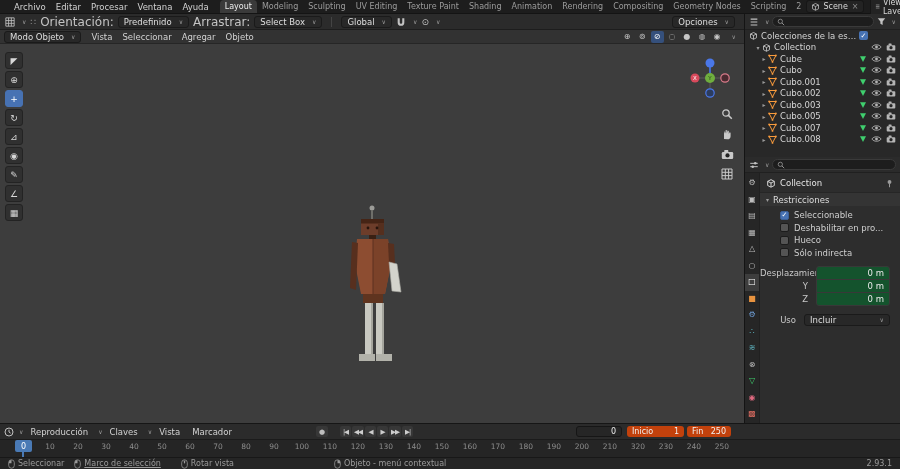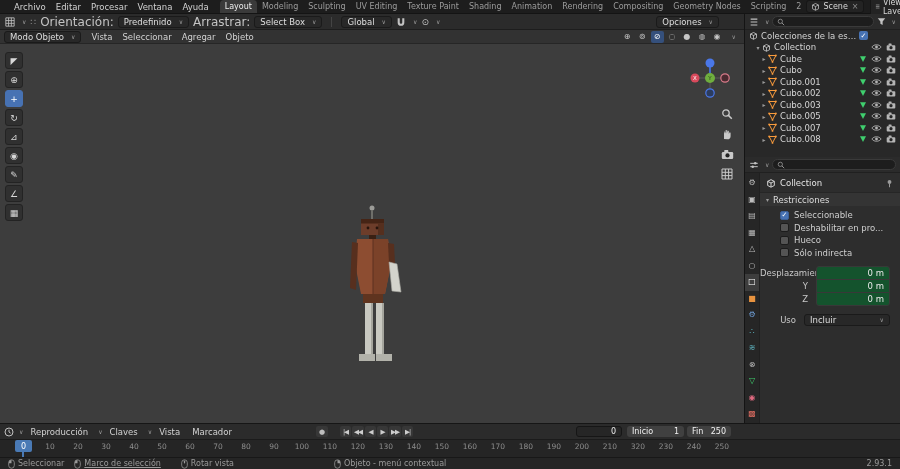--- a/index.html
+++ b/index.html
@@ -80,21 +80,21 @@
 .irows .frow:last-of-type .fval{border-radius:0 0 3px 3px}
 .usorow{display:flex;align-items:center;height:14px;margin-top:3px}
 .usodd{width:86px;margin-right:10px;justify-content:space-between}
 
 .timeline{position:absolute;left:0;right:0;top:423px;height:34px;background:#2b2b2b;border-top:1px solid #161616}
 .tlh{position:relative;height:15px;display:flex;align-items:center;padding:0 4px;gap:2px}
 .tl-abs{position:absolute;top:2px;display:flex;align-items:center;gap:1px}
 .tpb{min-width:11px;height:11px;display:flex;align-items:center;justify-content:center;color:#cdcdcd;font-size:6.5px;background:#373737;border-radius:2px;padding:0 2px;letter-spacing:-1px}
 .recbtn{width:12px;height:11px;display:flex;align-items:center;justify-content:center;color:#bdbdbd;font-size:7px;background:#373737;border-radius:2px}
 .framefield{width:46px;height:11px;background:#262626;border:1px solid #161616;border-radius:3px;color:#ececec;display:flex;align-items:center;justify-content:flex-end;padding:0 5px;font-size:8px}
-.rangefield{height:11px;background:#404040;border-radius:3px;color:#f1f1f1;display:flex;align-items:center;justify-content:space-between;padding:0 5px;font-size:8px}
+.rangefield{height:11px;background:#c2410c;border-radius:3px;color:#f1f1f1;display:flex;align-items:center;justify-content:space-between;padding:0 5px;font-size:8px}
 .ruler{position:relative;height:19px;background:#252525;border-top:1px solid #1b1b1b;overflow:hidden}
 .ticks{display:flex;padding-left:8px}
 .tick{width:28px;flex:0 0 auto;text-align:center;font-size:7.5px;color:#8d8d8d;padding-top:2px}
 .playhead{position:absolute;left:15px;top:0;width:17px;height:12px;background:#4a7ab5;border-radius:2px;color:#fff;font-size:8px;display:flex;align-items:center;justify-content:center}
 .phline{position:absolute;left:22px;top:12px;width:2px;height:7px;background:#4a7ab5}
 
 .statusbar{position:absolute;left:0;right:0;bottom:0;height:12px;background:#252525;border-top:1px solid #181818;display:flex;align-items:center;font-size:8px;color:#9b9b9b;padding:0 8px}
 .sb-item{display:flex;align-items:center;gap:3px}
 .version{margin-left:auto;color:#9b9b9b}
 </style>
@@ -245,21 +245,21 @@
           <span>Global</span>
           <span class="chev">∨</span>
         </div>
         <svg class="s" width="10" height="10" viewBox="0 0 12 12" style="color:#c2c2c2">
             <use href="#sym-magnet"></use>
           </svg>
         <span class="chev">∨</span>
         <span style="color:#c2c2c2">⊙</span>
         <span class="chev">∨</span>
         <span class="ts-spacer"></span>
-        <div class="dd" style="margin-right:20px">
+        <div class="dd" style="margin-right:4px">
           <span>Opciones</span>
           <span class="chev">∨</span>
         </div>
       </div>
 
       <div class="vph">
         <div class="dd" style="margin-right:3px">
           <span>Modo Objeto</span>
           <span class="chev">∨</span>
         </div>

